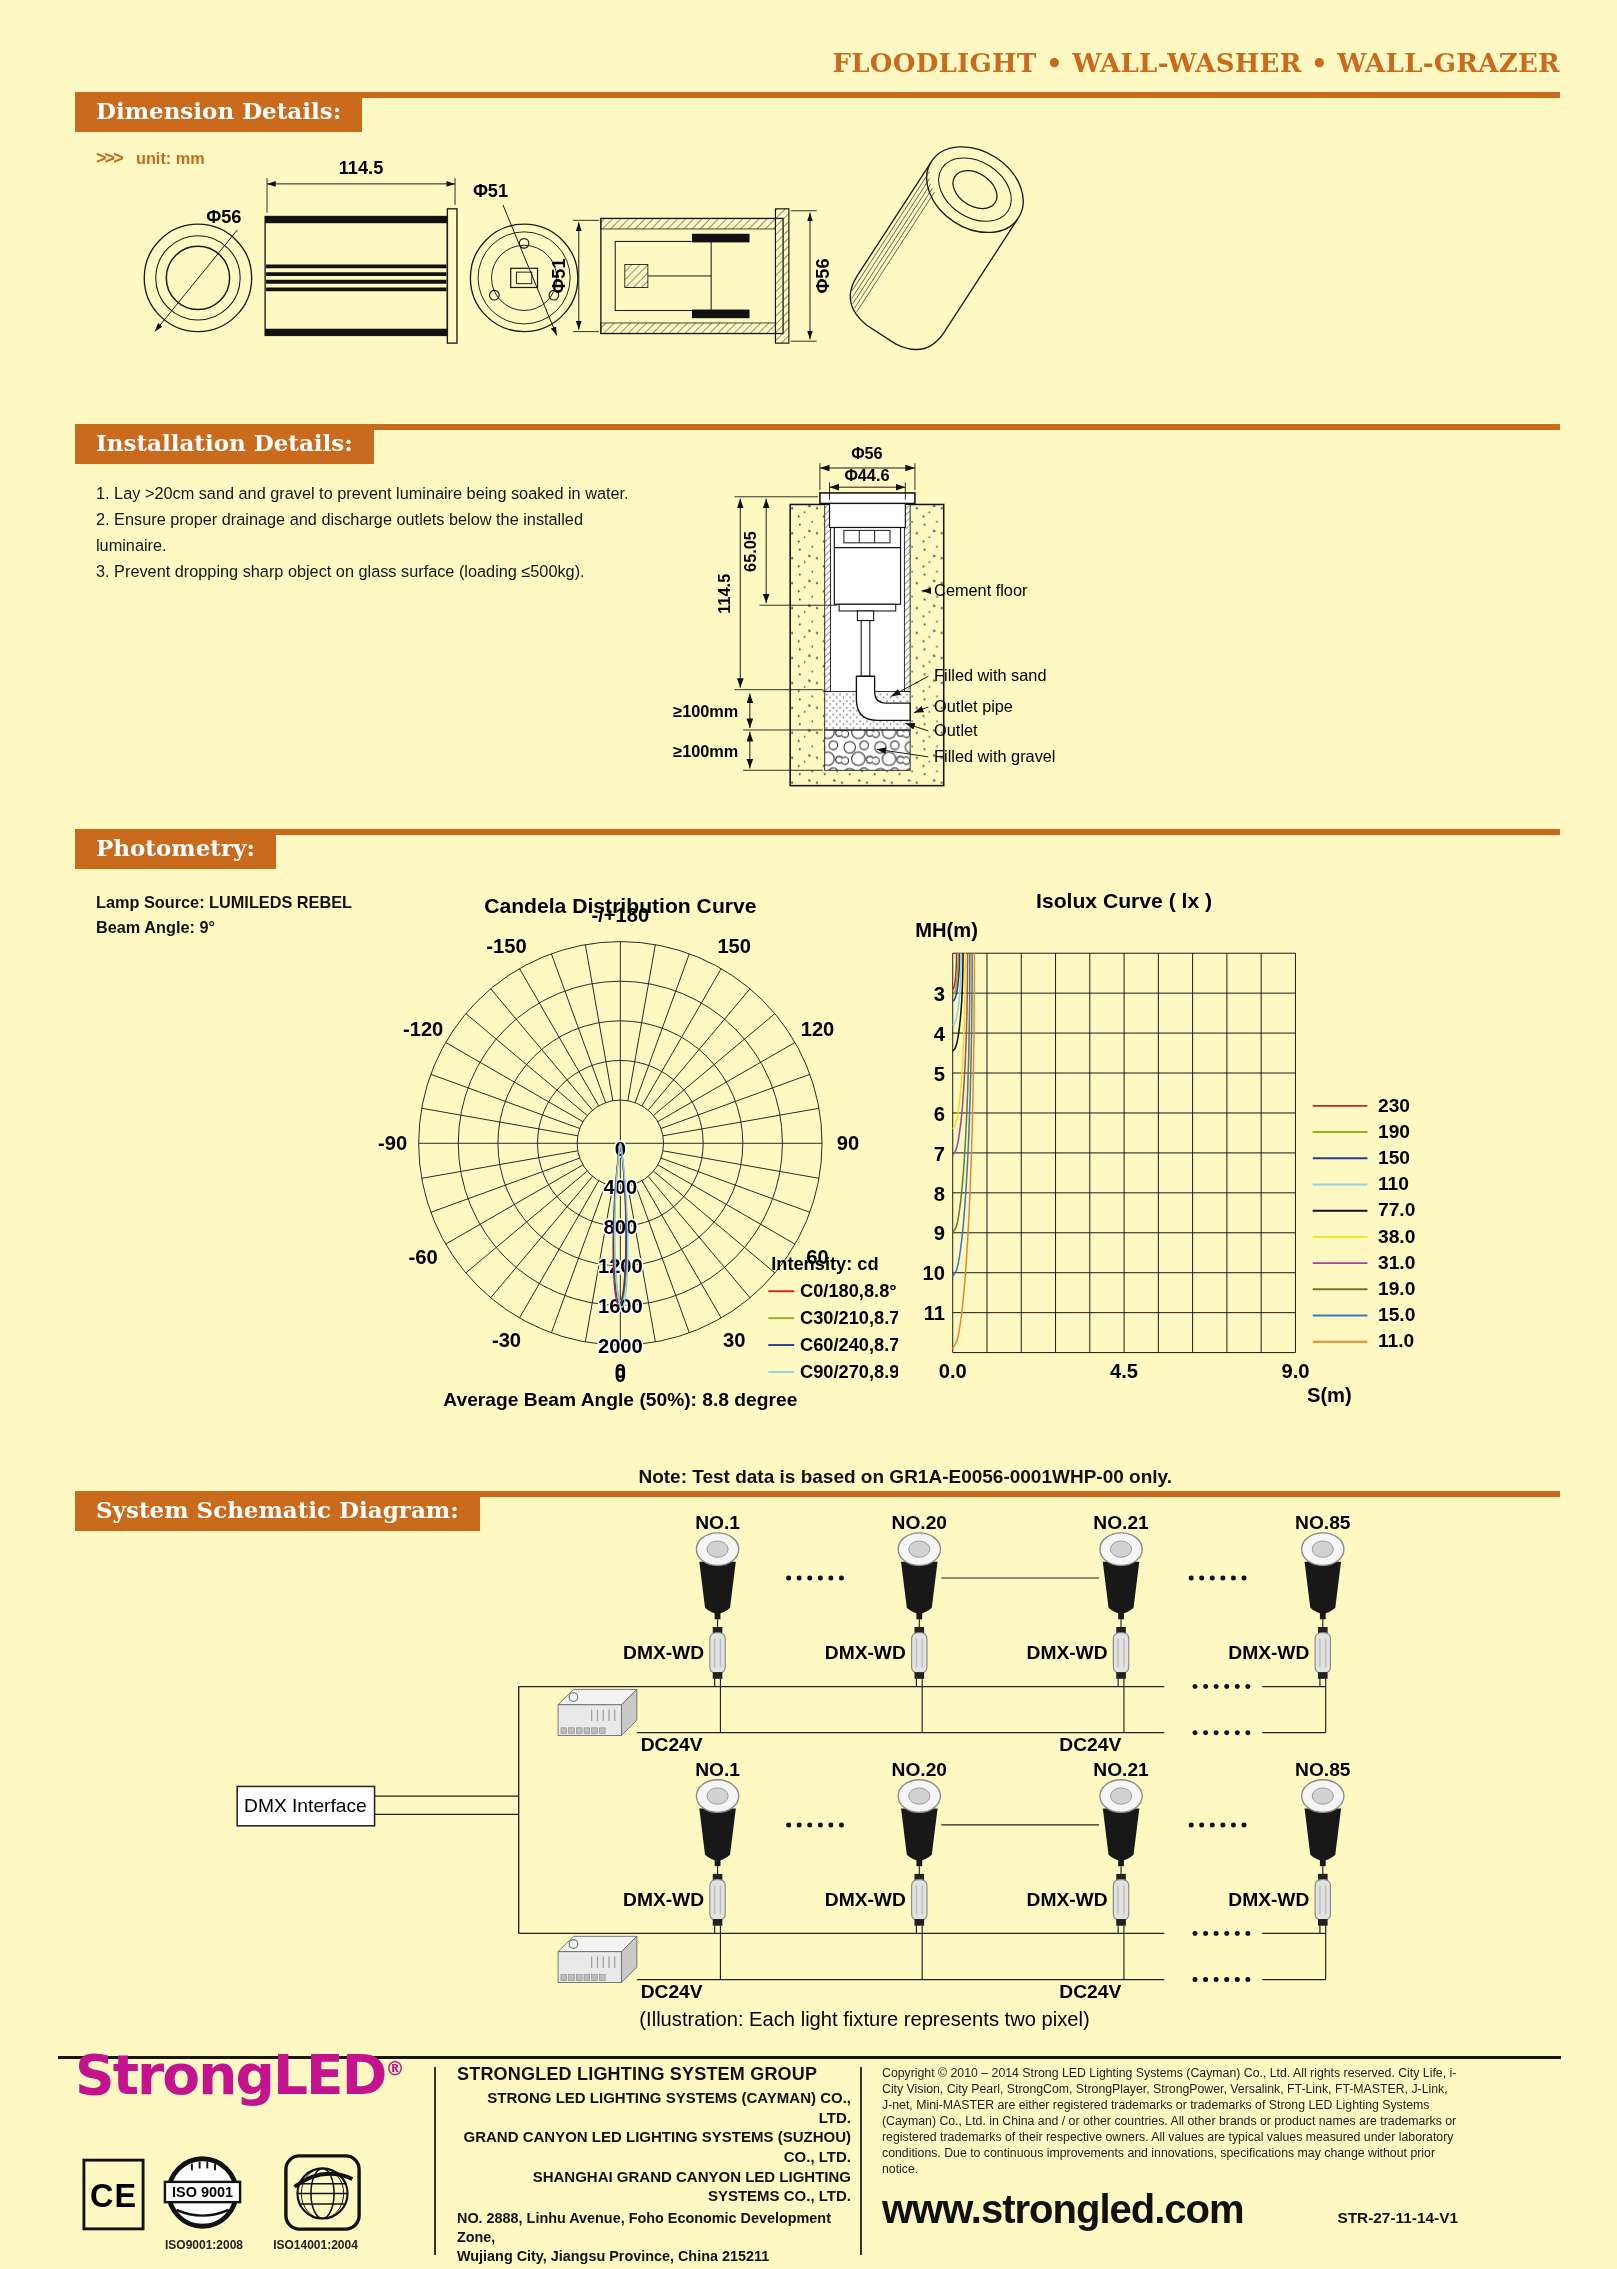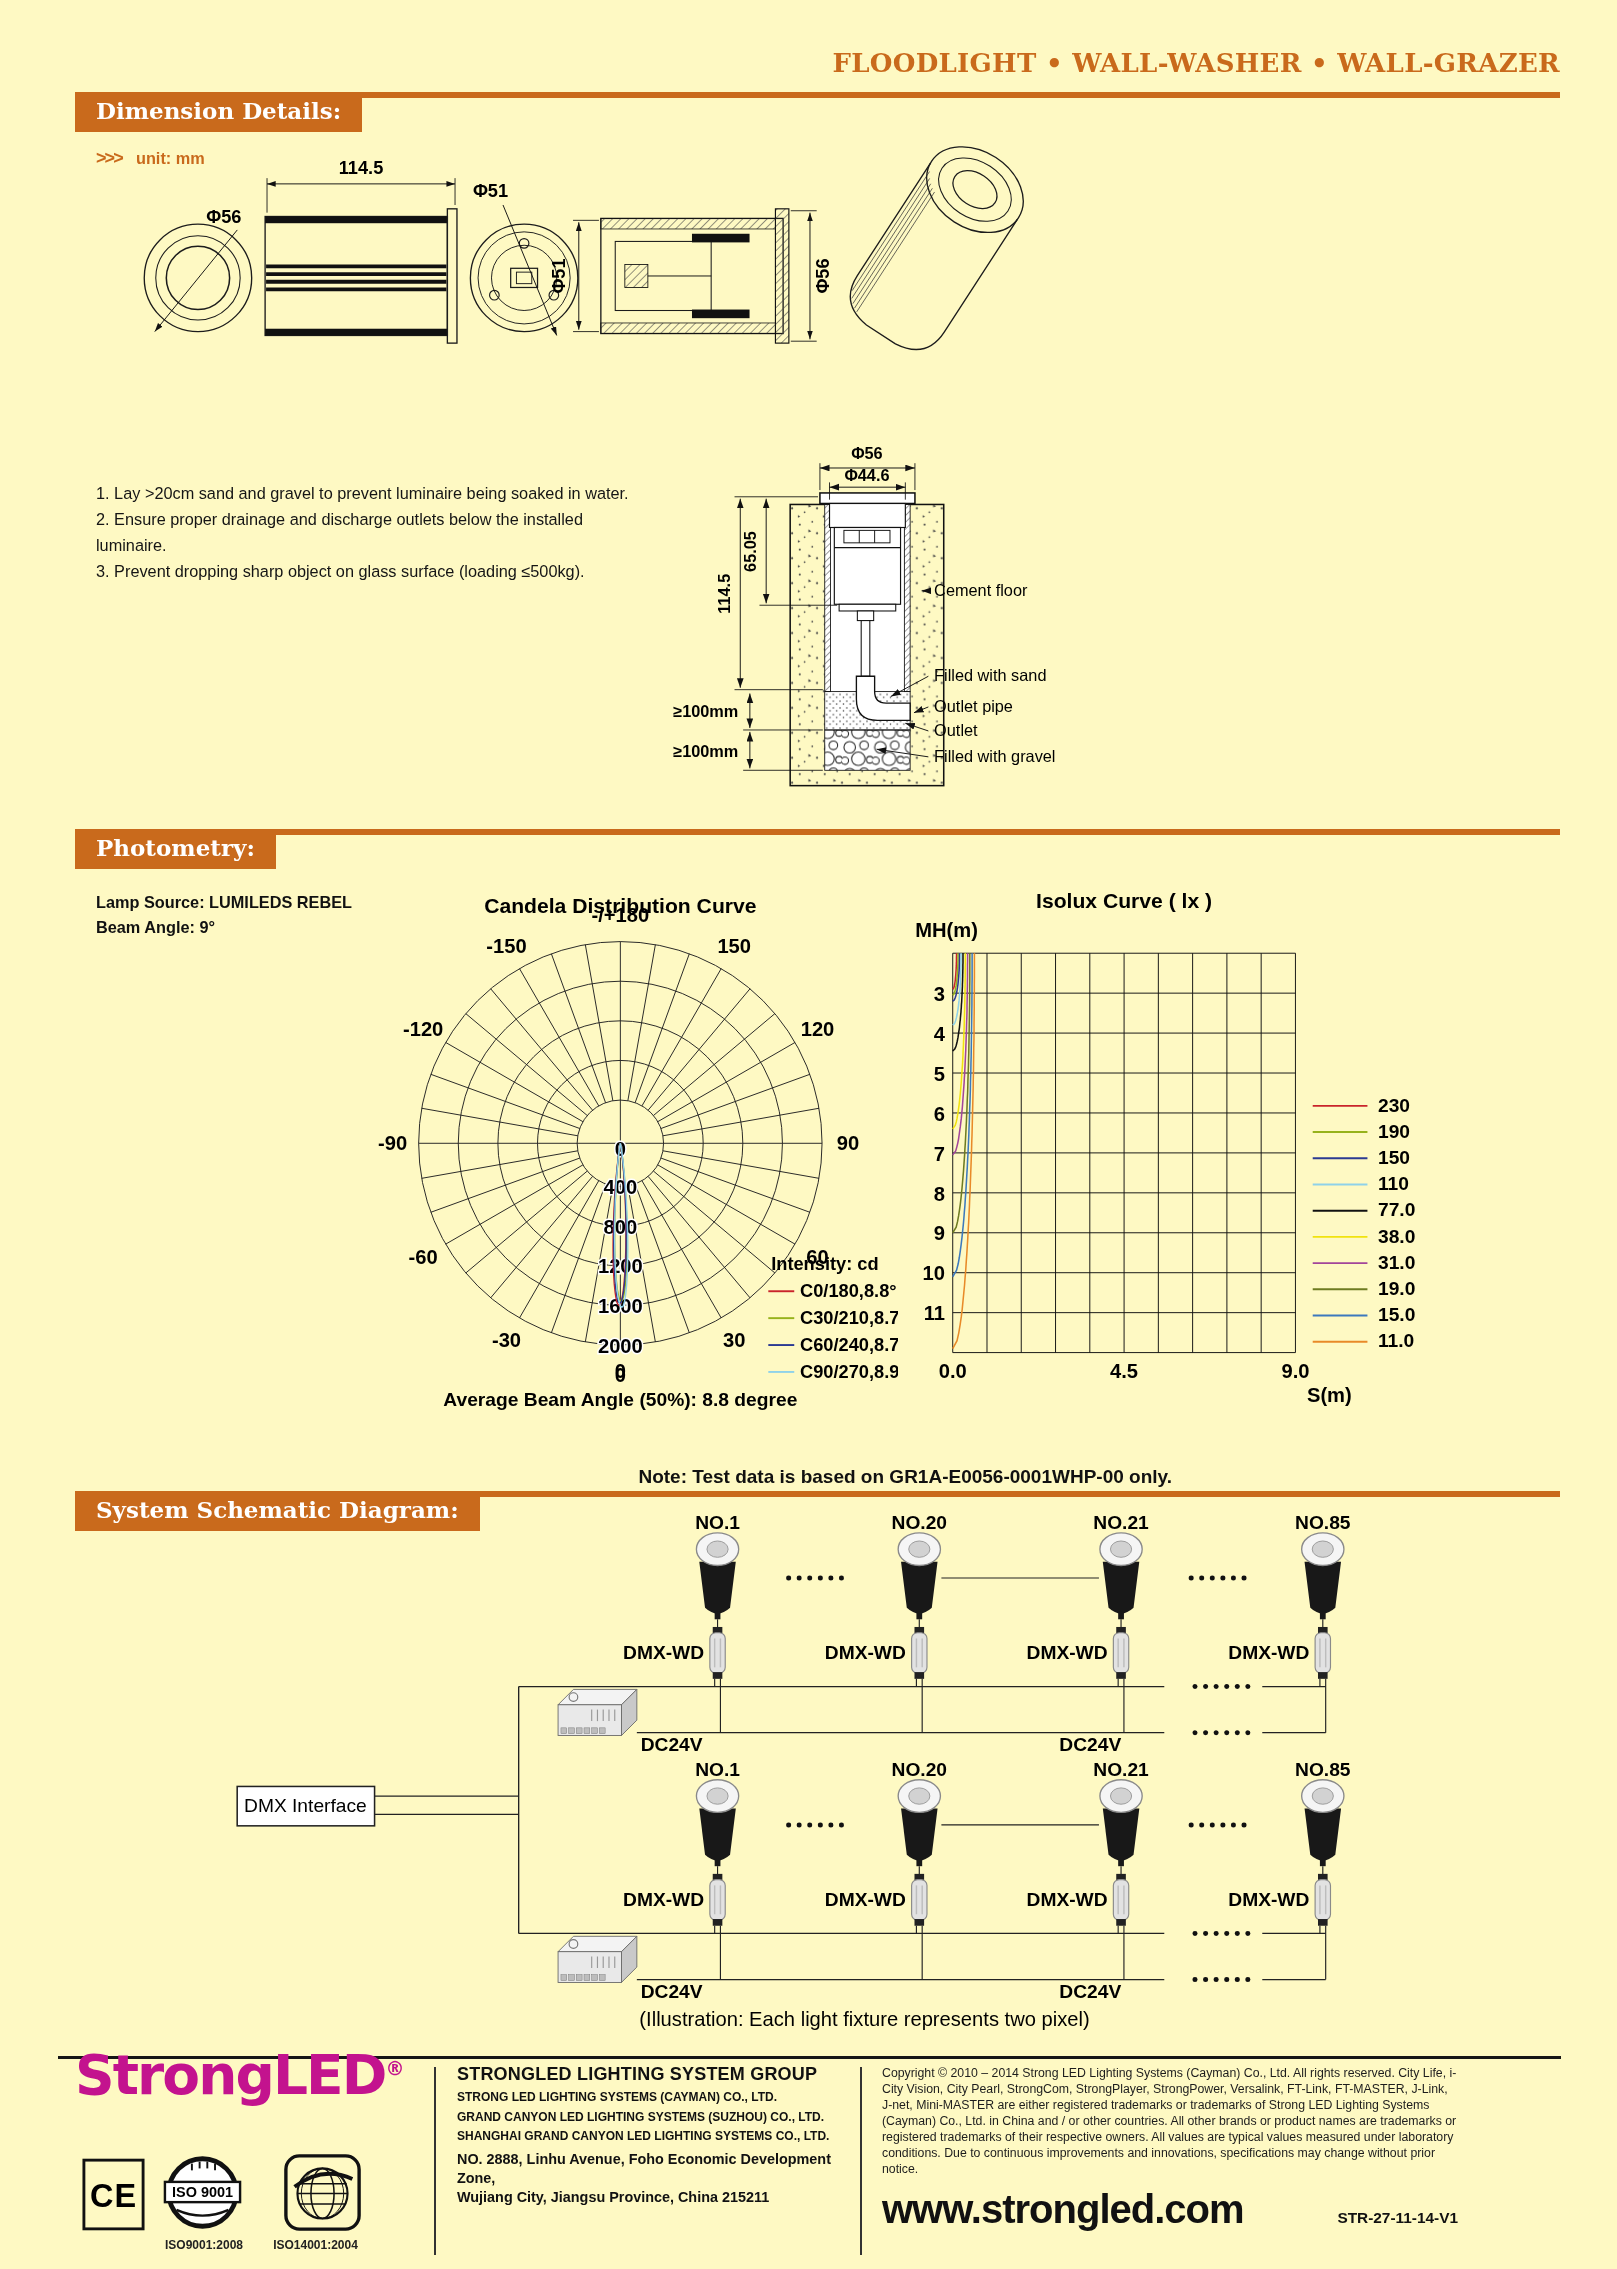--- a/index.html
+++ b/index.html
@@ -39,37 +39,41 @@
   svg text{font-family:"Liberation Sans",sans-serif;}
   .tech-line{stroke:#1c1c1c;fill:none;}
   
   .footer-rule{position:absolute;left:58px;top:2056px;width:1503px;height:2.9px;background:#161616;}
   .logo{position:absolute;left:75px;top:1998px;font-family:"DejaVu Sans",sans-serif;font-weight:bold;font-size:55px;letter-spacing:-1.9px;color:var(--magenta);margin-top:45px;}
   .logo sup{font-size:19px;letter-spacing:0;}
   .badge-caption{position:absolute;font-size:12px;font-weight:600;color:#222;}
   .vdiv{position:absolute;top:2067px;height:188px;width:1.9px;background:#333;}
   .mid-col{position:absolute;left:457px;top:2064px;width:394px;}
   .mid-col .group{font-size:18px;font-weight:bold;letter-spacing:0.2px;margin-bottom:2.9px;}
-  .mid-col .co{font-size:12px;font-weight:bold;line-height:19.7px;}
+  .mid-col .co{font-size:15px;font-weight:bold;line-height:19.7px;text-align:right;}
   .mid-col .addr{font-size:14.4px;font-weight:600;line-height:19px;}
   .right-col{position:absolute;left:882px;top:2065px;width:576px;}
   .copy{font-size:12.3px;line-height:16px;color:#1d1d1d;}
   .web-row{display:flex;align-items:baseline;margin-top:9.6px;}
   .website{font-size:40px;font-weight:bold;letter-spacing:-1px;}
   .doccode{margin-left:auto;font-size:15.4px;font-weight:bold;}
 </style>
 </head>
 <body>
 
 <div class="page">
 
   <div class="doc-title">FLOODLIGHT • WALL-WASHER • WALL-GRAZER</div>
 
   <div class="banner" style="top:92px">
     <div class="banner-box">Dimension Details:</div>
+    <div class="banner-rule"></div>
+  </div>
+  <div class="banner" style="top:424px">
+    <div class="banner-box">Installation Details:</div>
     <div class="banner-rule"></div>
   </div>
   <div class="banner" style="top:829px">
     <div class="banner-box">Photometry:</div>
     <div class="banner-rule"></div>
   </div>
   <div class="banner" style="top:1491px">
     <div class="banner-box">System Schematic Diagram:</div>
     <div class="banner-rule"></div>
   </div>

